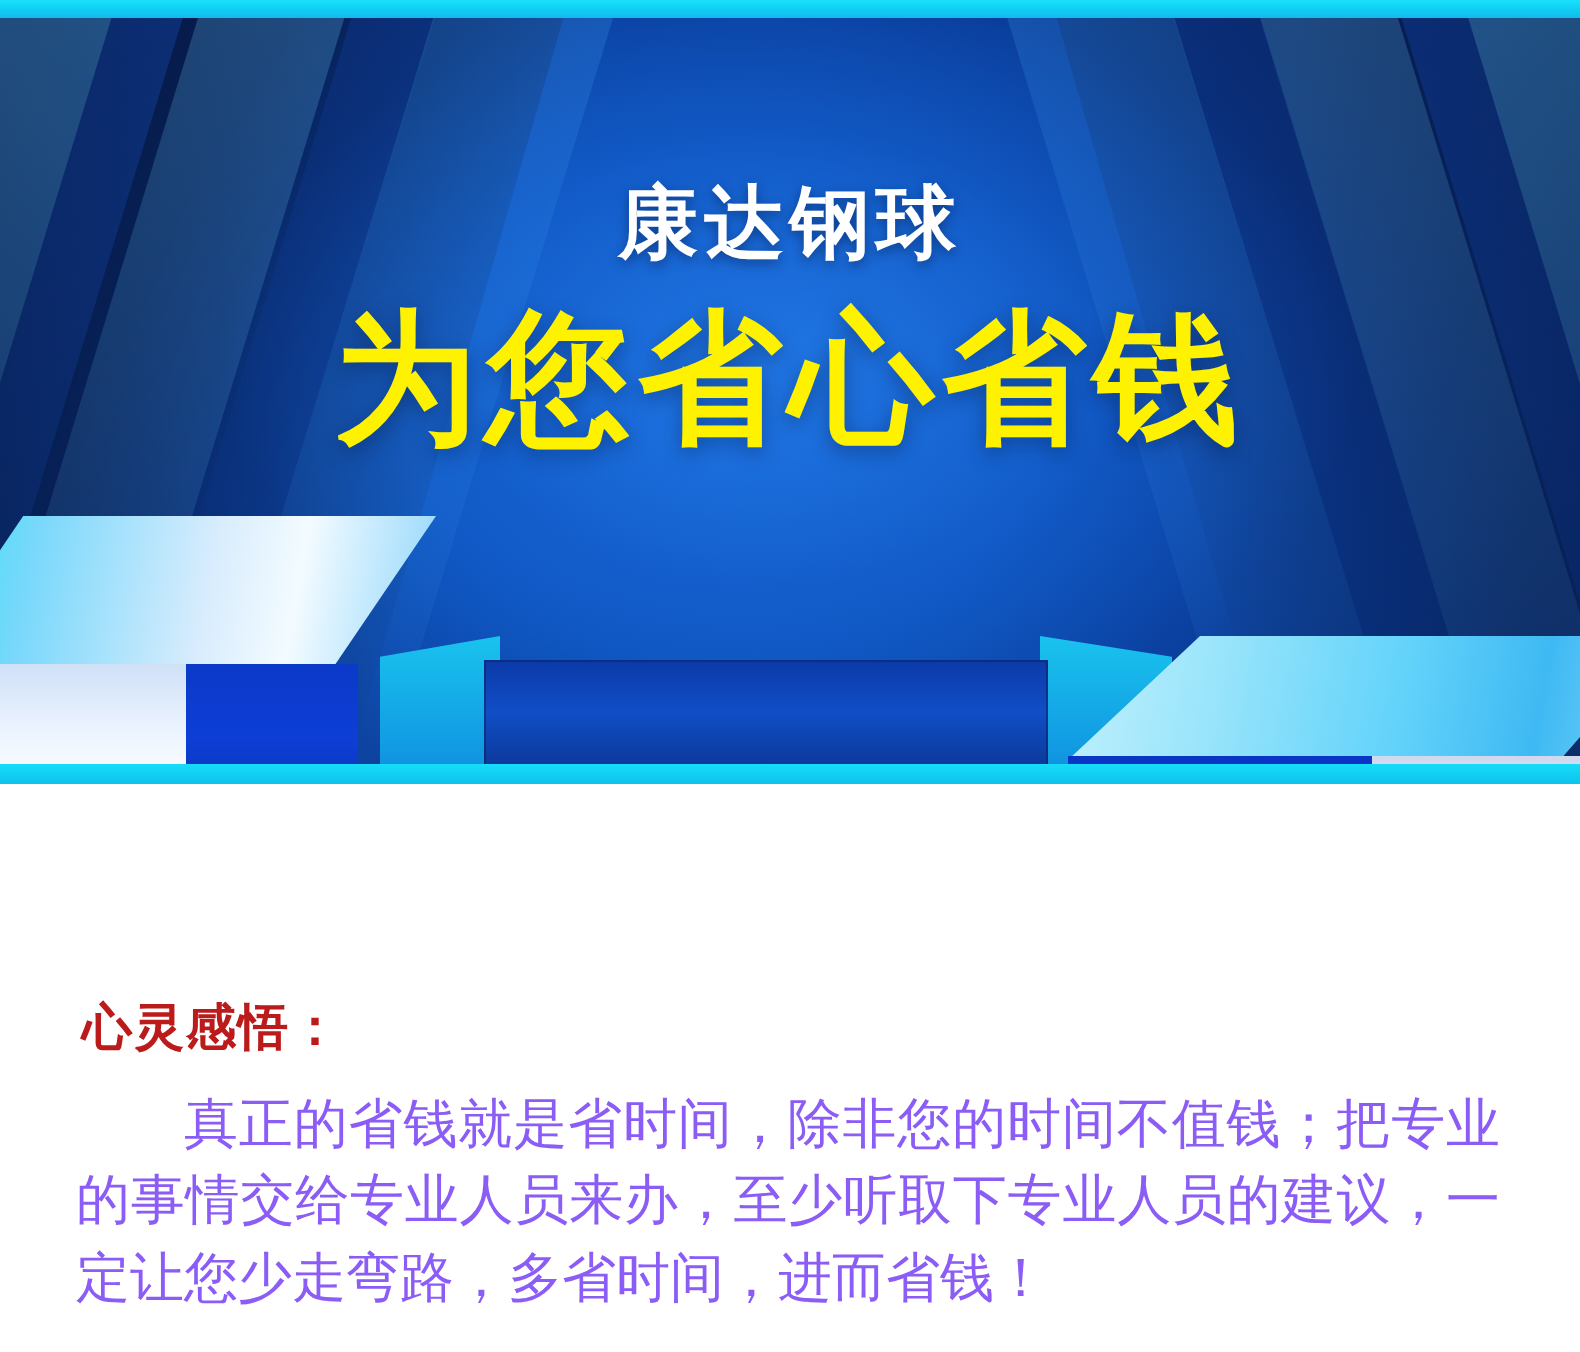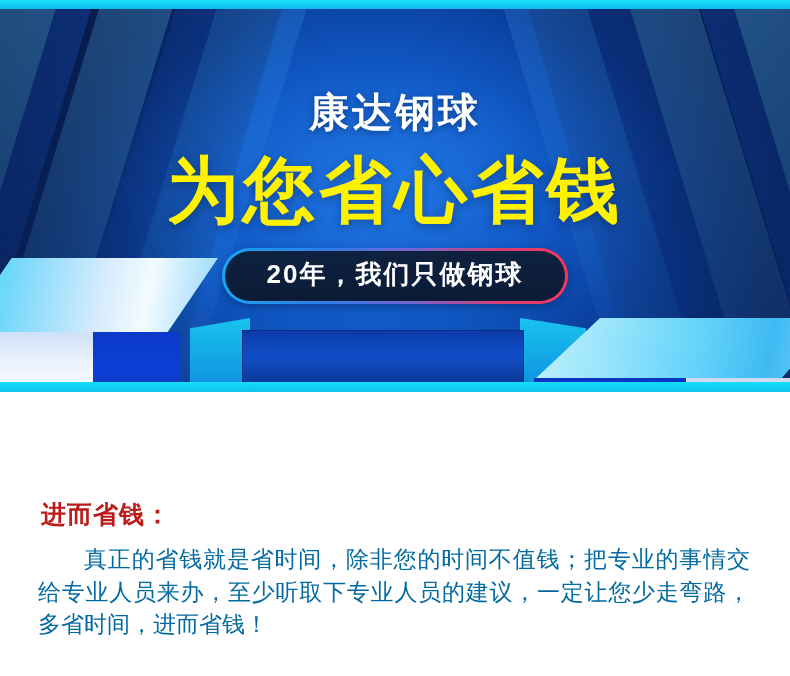--- a/index.html
+++ b/index.html
@@ -235,23 +235,23 @@
   .insight-heading {
     font-size: 25px;
     font-weight: bold;
     color: #bb1b1b;
     letter-spacing: 1px;
     line-height: 1.2;
     margin: 0 0 14px 7px;
   }
   .insight-body {
     margin: 0;
-    font-size: 23px;
+    font-size: 27px;
     line-height: 1.42;
-    color: #0369a1;
+    color: #8b5cf6;
     text-align: justify;
     text-indent: 2em;
     word-break: break-all;
     padding: 0 6px 0 4px;
   }
 </style>
 </head>
 <body>
 
 <div class="page">
@@ -291,25 +291,22 @@
       <div class="front"></div>
       <div class="side"></div>
     </div>
 
     <div class="hero-strip-top"></div>
     <div class="hero-strip-bottom"></div>
 
     <div class="hero-text">
       <div class="brand-title">康达钢球</div>
       <div class="headline">为您省心省钱</div>
-      <div class="slogan-pill">
-        <div class="slogan-inner">20年，我们只做钢球</div>
-      </div>
     </div>
   </div>
 
 
   <div class="body-sec">
-    <div class="insight-heading">进而省钱：</div>
+    <div class="insight-heading">心灵感悟：</div>
     <p class="insight-body">真正的省钱就是省时间，除非您的时间不值钱；把专业的事情交给专业人员来办，至少听取下专业人员的建议，一定让您少走弯路，多省时间，进而省钱！</p>
   </div>
 
 </div>
 
 </body></html>

